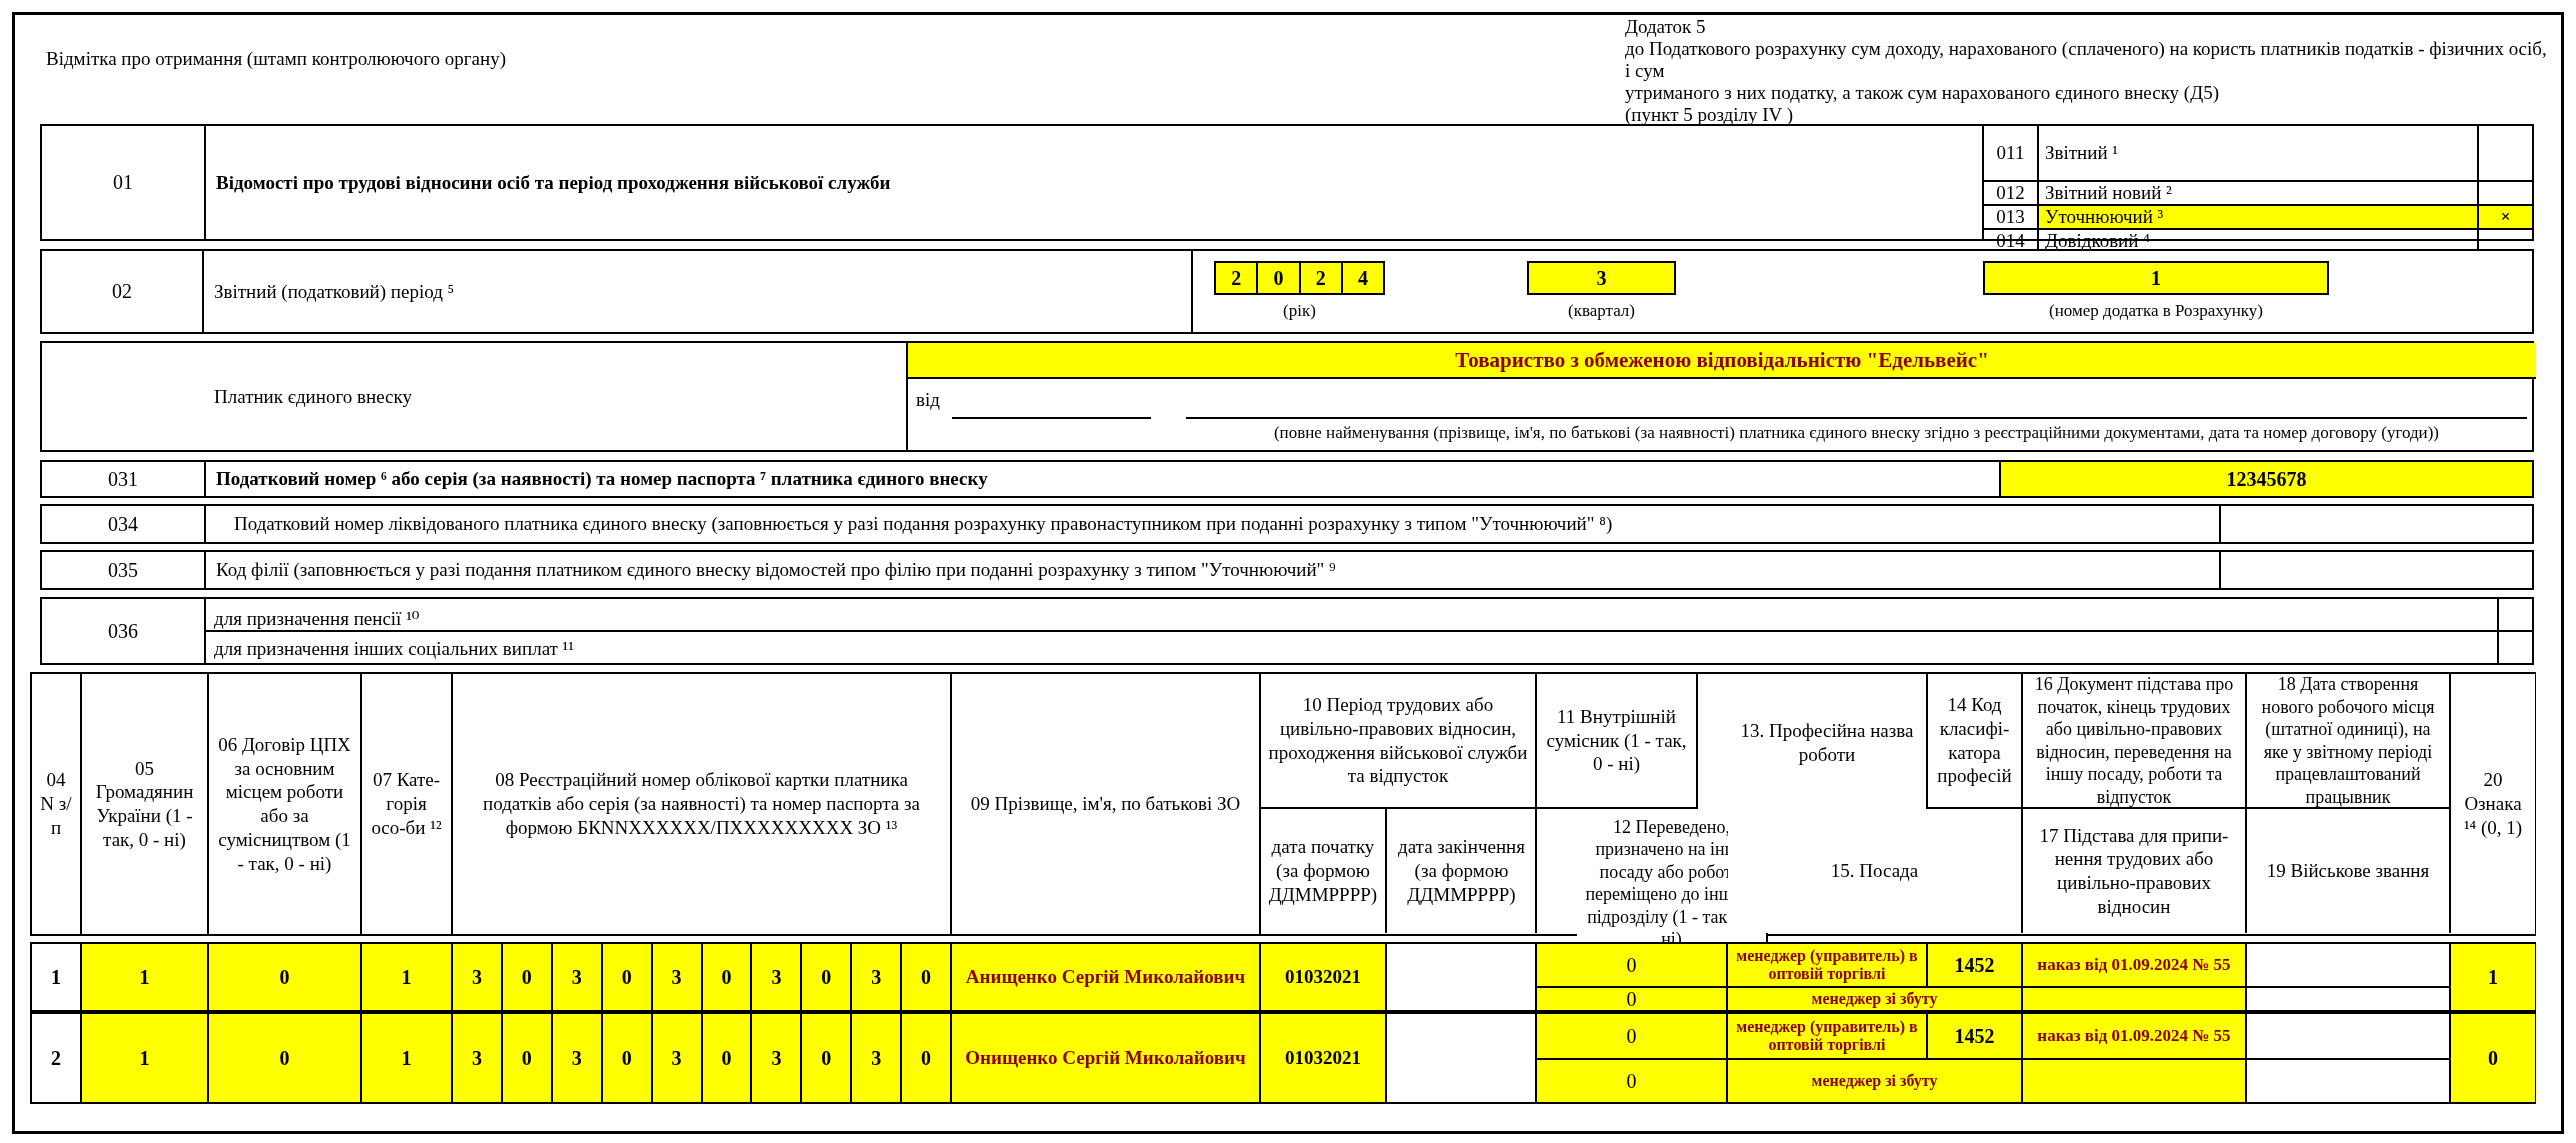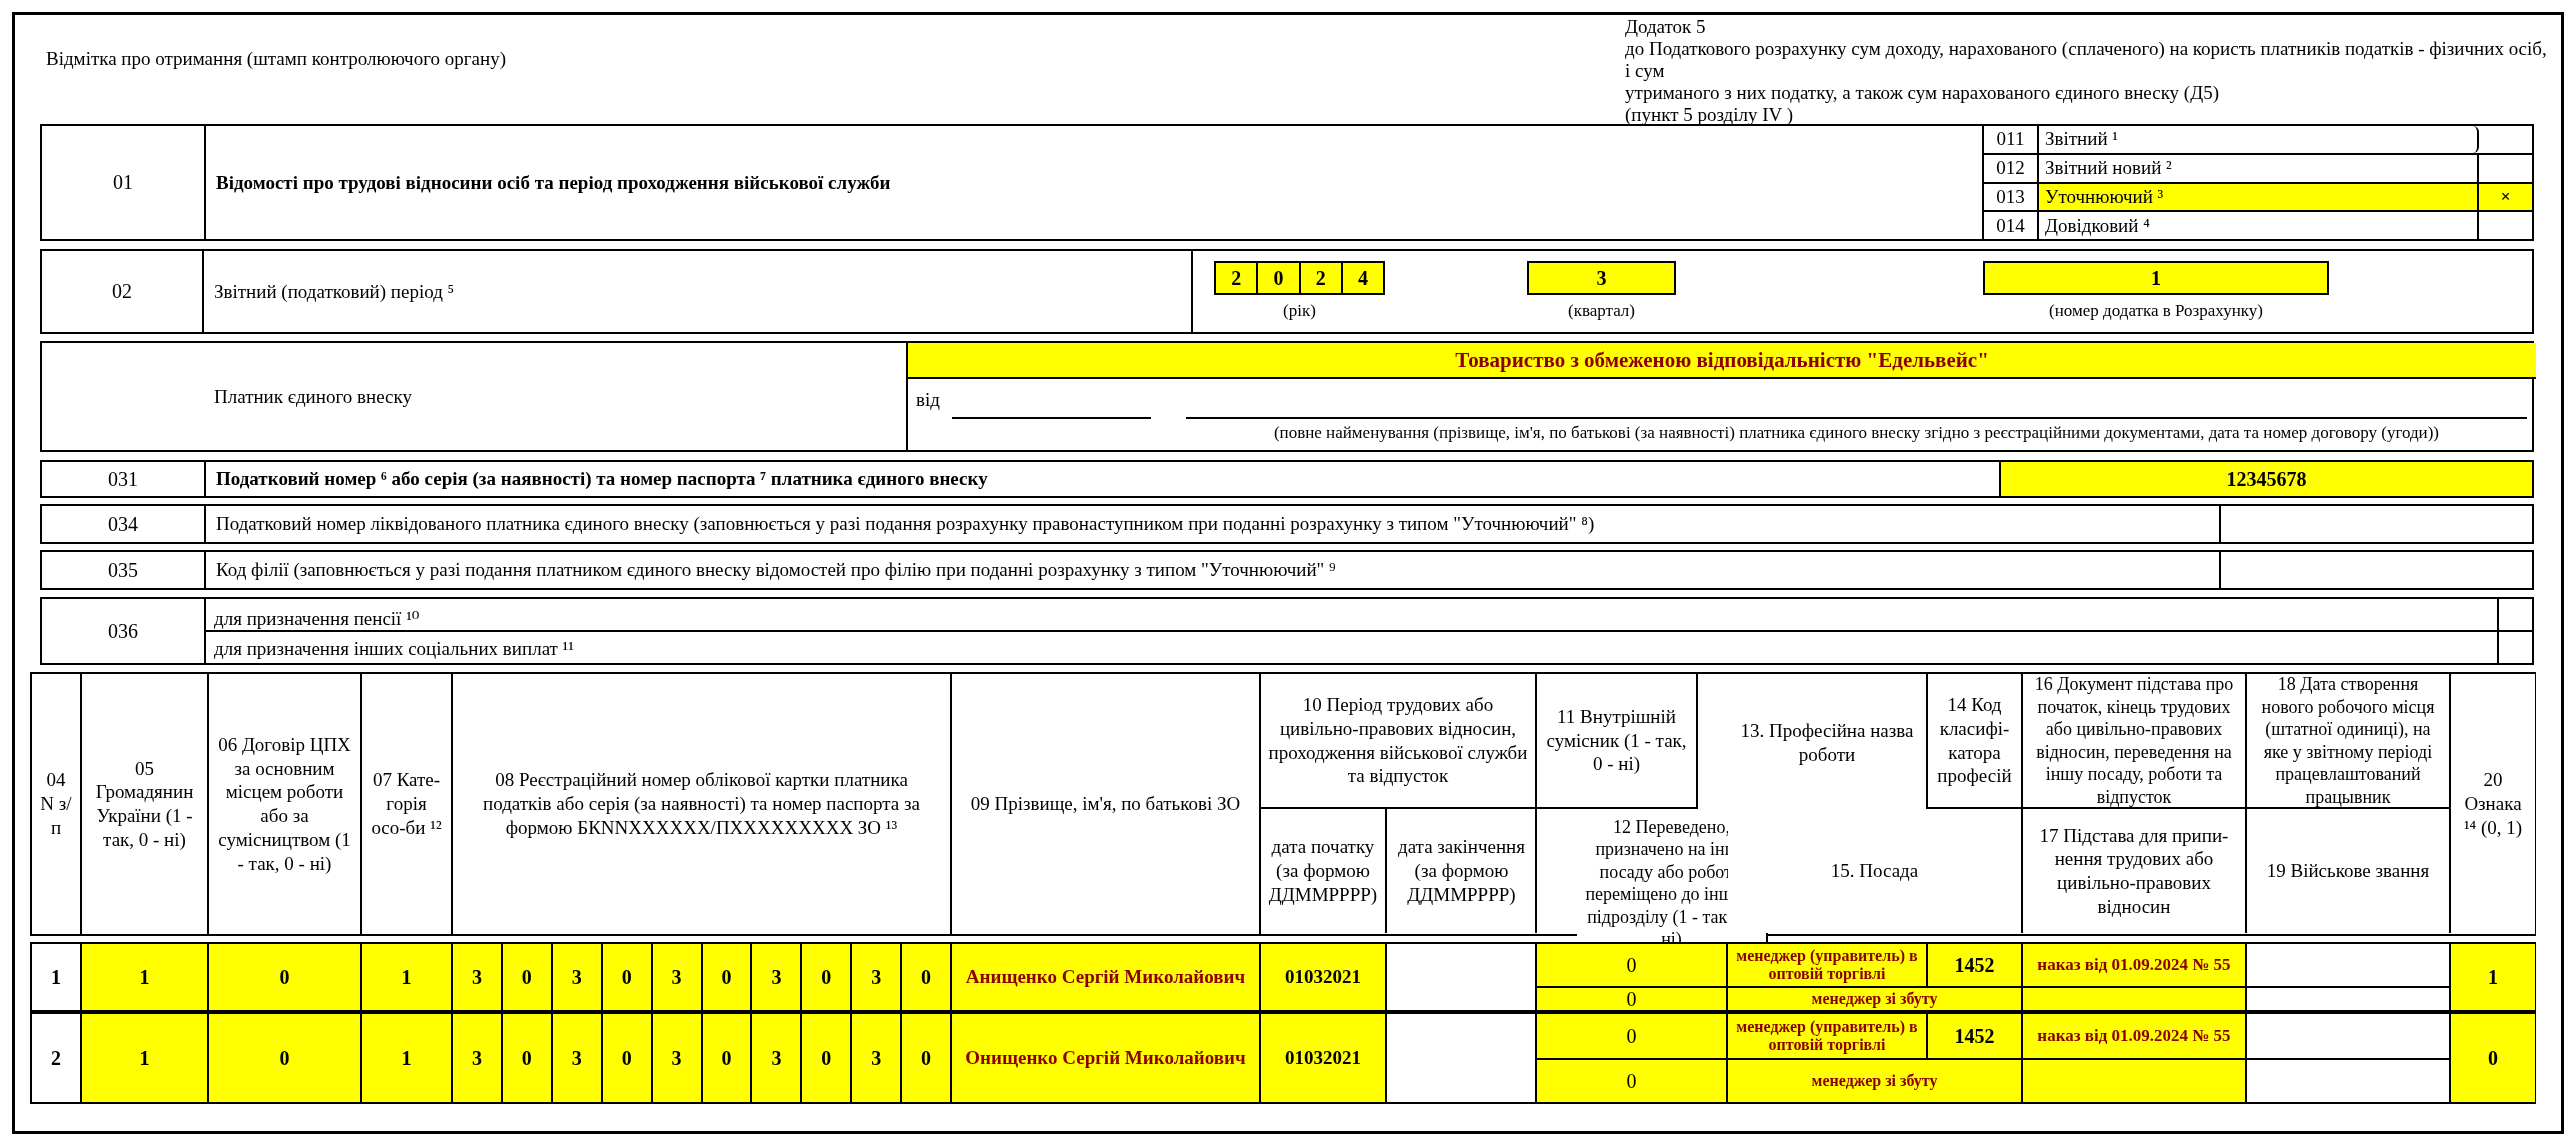--- a/index.html
+++ b/index.html
@@ -43,21 +43,21 @@
     <div>утриманого з них податку, а також сум нарахованого єдиного внеску (Д5)</div>
     <div>(пункт 5 розділу IV )</div>
   </div>
 
   <div class="box flexrow" style="left:40px;top:124px;width:2494px;height:117px;">
     <div class="code-cell br cc f20">01</div>
     <div class="cl f19 bold" style="flex:1;padding-left:10px;">Відомості  про трудові відносини осіб та період проходження військової служби</div>
     <div class="bl" style="flex:0 0 548px;display:flex;flex-direction:column;">
       <div class="flexrow" style="flex:1;">
         <div class="br cc f19" style="flex:0 0 53px;">011</div>
-        <div class="br cl f19" style="flex:1;padding:0 6px;border-radius:6px;">Звітний ¹</div>
+        <div class="br cl f19" style="flex:1;padding:16px 6px;">Звітний ¹</div>
         <div class="cc f17 bold" style="flex:0 0 53px;"></div>
       </div>
       <div class="flexrow bt" style="flex:1;">
         <div class="br cc f19" style="flex:0 0 53px;">012</div>
         <div class="br cl f19" style="flex:1;padding:0 6px;">Звітний новий ²</div>
         <div class="cc f17 bold" style="flex:0 0 53px;"></div>
       </div>
       <div class="flexrow bt" style="flex:1;">
         <div class="br cc f19" style="flex:0 0 53px;">013</div>
         <div class="br cl f19 yellow" style="flex:1;padding:0 6px;">Уточнюючий ³</div>
@@ -97,21 +97,21 @@
   </div>
 
   <div class="box flexrow" style="left:40px;top:460px;width:2494px;height:38px;">
     <div class="code-cell br cc f20">031</div>
     <div class="cl f19" style="flex:1;padding-left:10px;font-weight:bold;">Податковий номер ⁶ або серія (за наявності) та номер паспорта ⁷ платника єдиного внеску</div>
     <div class="bl yellow cc f20 bold" style="flex:0 0 531px;">12345678</div>
   </div>
 
   <div class="box flexrow" style="left:40px;top:504px;width:2494px;height:40px;">
     <div class="code-cell br cc f20">034</div>
-    <div class="cl f19" style="flex:1;padding-left:10px;">Податковий номер  ліквідованого платника єдиного внеску (заповнюється у разі подання розрахунку правонаступником при поданні розрахунку з типом "Уточнюючий" ⁸)</div>
+    <div class="cl f19" style="flex:1;padding-left:28px;">Податковий номер  ліквідованого платника єдиного внеску (заповнюється у разі подання розрахунку правонаступником при поданні розрахунку з типом "Уточнюючий" ⁸)</div>
     <div class="bl cc f20" style="flex:0 0 311px;"></div>
   </div>
 
   <div class="box flexrow" style="left:40px;top:550px;width:2494px;height:40px;">
     <div class="code-cell br cc f20">035</div>
     <div class="cl f19" style="flex:1;padding-left:10px;">Код філії (заповнюється у разі подання платником єдиного внеску відомостей про філію при поданні розрахунку з типом "Уточнюючий" ⁹</div>
     <div class="bl cc f20" style="flex:0 0 311px;"></div>
   </div>
 
   <div class="box flexrow" style="left:40px;top:597px;width:2494px;height:68px;">

